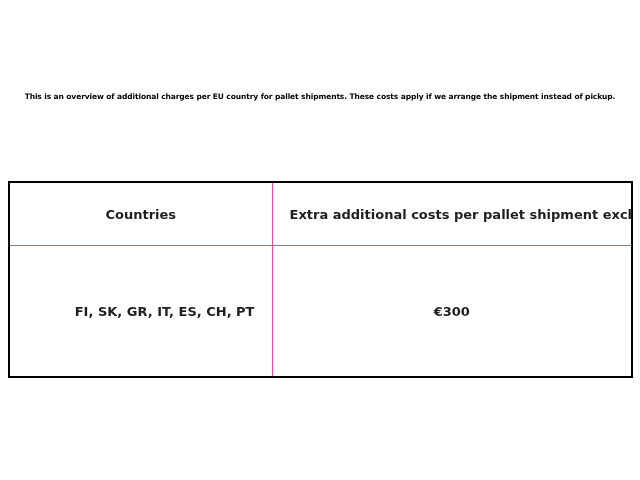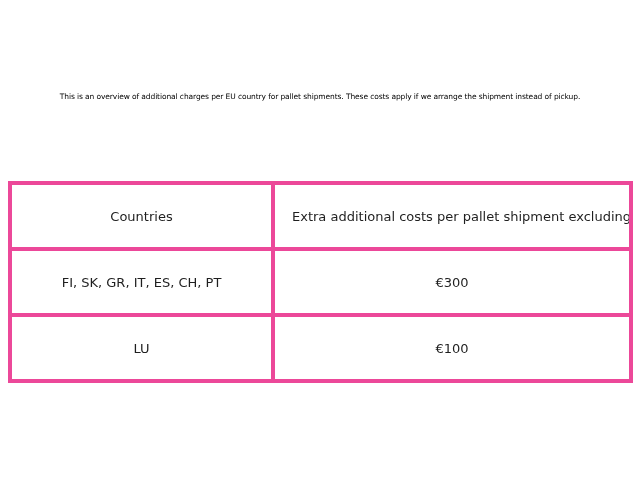--- a/index.html
+++ b/index.html
@@ -15,50 +15,50 @@
     overflow: hidden;
     font-family: "DejaVu Sans", sans-serif;
   }
   .intro {
     position: absolute;
     top: 92px;
     left: 0;
     width: 640px;
     text-align: center;
     font-size: 7.5px;
-    font-weight: normal;
+    font-weight: bold;
     color: #000000;
     letter-spacing: -0.1px;
     line-height: 10px;
   }
   table.costs {
     position: absolute;
     left: 8px;
     top: 181px;
     width: 625px;
     height: 197px;
     border-collapse: collapse;
     table-layout: fixed;
     border: 2px solid #000000;
     font-size: 13px;
     color: #1f1f1f;
   }
   table.costs col.c1 { width: 263px; }
   table.costs th, table.costs td {
-    border: 4px solid #ec4899;
-    font-weight: normal;
+    border: 1px solid #ec4899;
+    font-weight: bold;
     vertical-align: middle;
     padding: 17px;
     height: 28px;
     white-space: nowrap;
     overflow: hidden;
   }
   th.h-countries { text-align: center; }
   th.h-costs     { text-align: left; padding-left: 9px; }
-  td.countries   { text-align: center; padding-left: 19px; }
+  td.countries   { text-align: right; padding-left: 19px; }
   td.cost        { text-align: center; padding-left: 32px; }
 </style>
 </head>
 <body>
 
 <div id="canvas">
 
   <div class="intro">This is an overview of additional charges per EU country for pallet shipments. These costs apply if we arrange the shipment instead of pickup.</div>
 
   <table class="costs">
@@ -70,20 +70,16 @@
       <tr>
         <th class="h-countries">Countries</th>
         <th class="h-costs">Extra additional costs per pallet shipment excluding VAT</th>
       </tr>
     </thead>
     <tbody>
       <tr>
         <td class="countries">FI, SK, GR, IT, ES, CH, PT</td>
         <td class="cost">€300</td>
       </tr>
-      <tr>
-        <td class="countries">LU</td>
-        <td class="cost">€100</td>
-      </tr>
     </tbody>
   </table>
 
 </div>
 
 </body></html>

